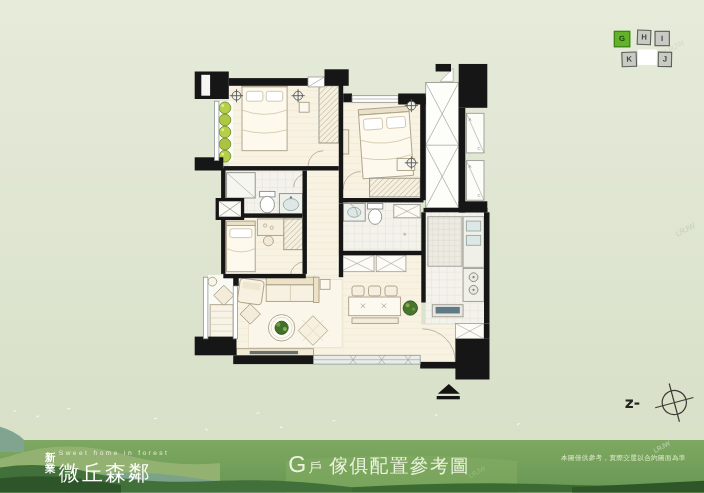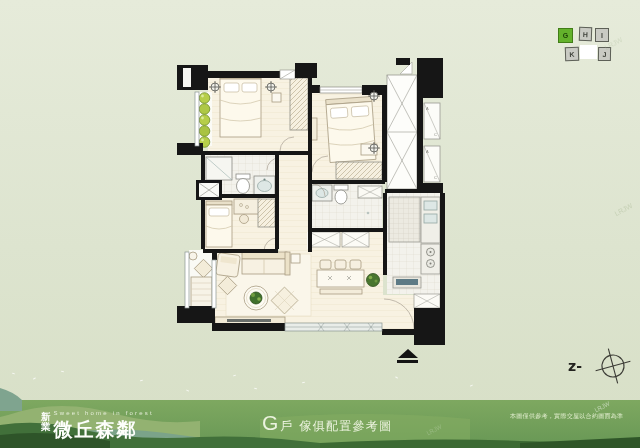--- a/index.html
+++ b/index.html
@@ -21,25 +21,25 @@
   .entr .tri{width:0;height:0;margin:0 auto;border-left:10px solid transparent;
              border-right:10px solid transparent;border-bottom:9px solid #141414;}
   .entr .bar{width:21px;height:3.5px;background:#141414;margin-top:1.5px;}
   
   .footer{left:0;top:385px;width:640px;height:63px;}
   .footer svg{position:absolute;left:0;top:0;}
   .brand{left:41px;top:410px;display:flex;align-items:flex-start;z-index:3;}
   .brand-stack{display:flex;flex-direction:column;color:#fff;font-size:9.5px;
                font-weight:bold;line-height:10px;margin-right:3px;margin-top:2px;}
   .tagline{font-size:6px;letter-spacing:2.2px;color:#eef4e3;opacity:.9;margin-bottom:1px;}
-  .brand-name{font-size:19px;letter-spacing:2px;color:#fdfefb;font-weight:700;}
+  .brand-name{font-size:19px;letter-spacing:2px;color:#fdfefb;font-weight:400;}
   .title{left:262px;top:412px;display:flex;align-items:baseline;color:#ecf3df;z-index:3;}
   .title .g{font-size:21px;line-height:21px;}
   .title .hu{font-size:12px;margin-left:2px;}
-  .title .rest{font-size:12px;margin-left:7px;letter-spacing:1.3px;}
+  .title .rest{font-size:17px;margin-left:7px;letter-spacing:1.3px;}
   .disclaimer{left:510px;top:412px;font-size:6px;color:#e2eecf;letter-spacing:.3px;z-index:3;}
   .wm{color:#ffffff;font-size:6px;transform:rotate(-28deg);z-index:3;}
   .wm1{left:594px;top:404px;opacity:.5;}
   .wm2{left:614px;top:206px;color:#9aab84;opacity:.35;font-size:7px;}
   .wm3{left:604px;top:40px;color:#a7b694;opacity:.3;font-size:7px;}
   .wm4{left:426px;top:427px;opacity:.2;}
   
   .sp{position:absolute;width:3px;height:1.4px;background:rgba(255,255,255,.75);
       border-radius:1px;}
 </style>

